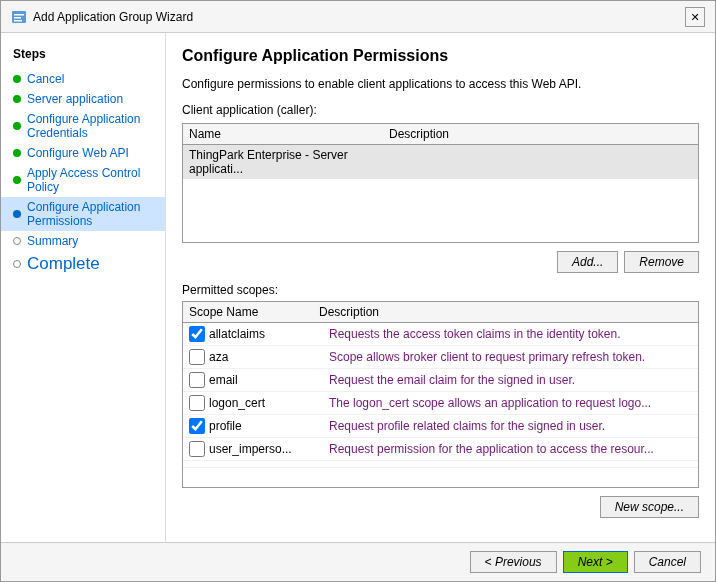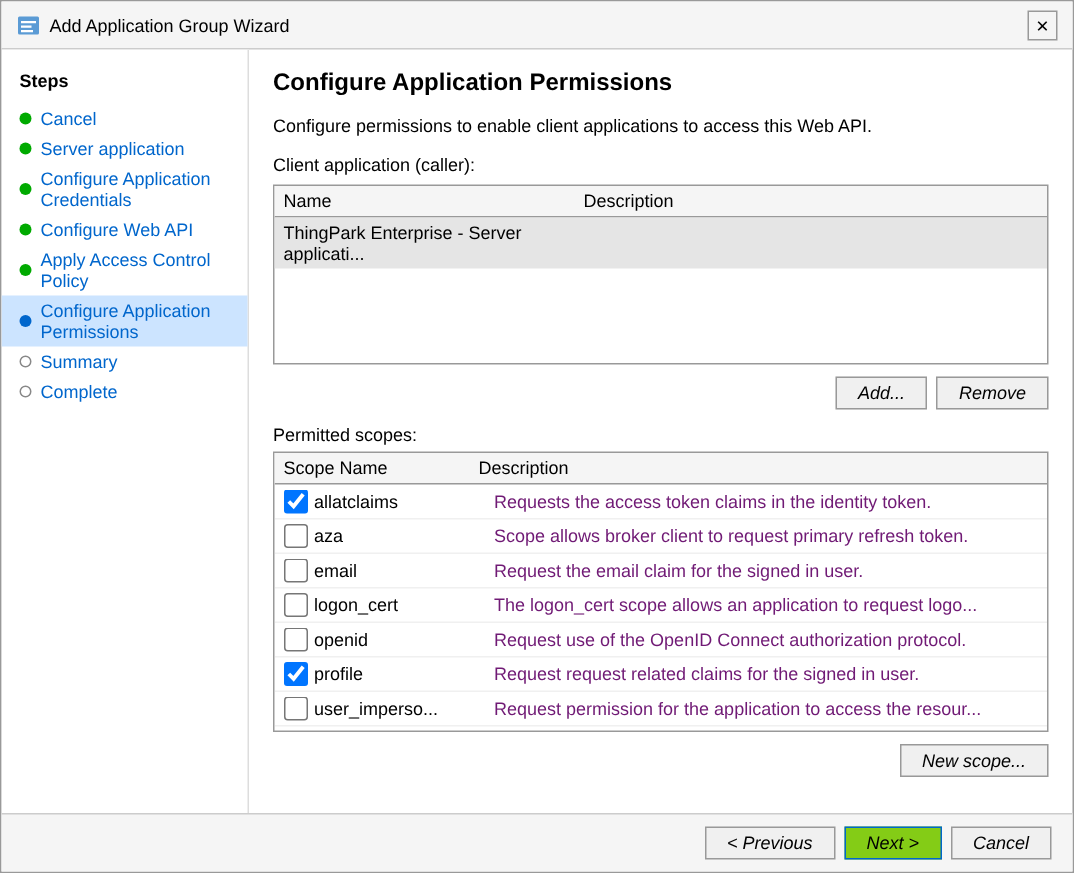--- a/index.html
+++ b/index.html
@@ -287,21 +287,21 @@
           <div class="sidebar-item active">
             <span class="dot blue"></span>
             <span style="font-size: 12px;">Configure Application Permissions</span>
           </div>
           <div class="sidebar-item">
             <span class="dot empty"></span>
             <span style="font-size: 12px;">Summary</span>
           </div>
           <div class="sidebar-item">
             <span class="dot empty"></span>
-            <span style="font-size: 12px;">Complete</span>
+            <span style="font-size: 17px;">Complete</span>
           </div>
         </div>
     </div>
 
     <div class="main">
       <div class="page-title">Configure Application Permissions</div>
       <div class="section-label">Configure permissions to enable client applications to access this Web API.</div>
       <div class="section-label" style="margin-top:6px;">Client application (caller):</div>
 
       <div class="table-container client-table-container">
@@ -341,28 +341,23 @@
               <input type="checkbox" class="scope-checkbox" style="">
               <span class="scope-name">email</span>
               <span class="scope-desc">Request the email claim for the signed in user.</span>
             </div>
             <div class="scope-row">
               <input type="checkbox" class="scope-checkbox" style="">
               <span class="scope-name">logon_cert</span>
               <span class="scope-desc">The logon_cert scope allows an application to request logo...</span>
             </div>
             <div class="scope-row">
-              <input type="checkbox" class="scope-checkbox" style="">
-              <span class="scope-name">openid</span>
-              <span class="scope-desc">Request use of the OpenID Connect authorization protocol.</span>
-            </div>
-            <div class="scope-row">
               <input type="checkbox" class="scope-checkbox" checked="" style="">
               <span class="scope-name">profile</span>
-              <span class="scope-desc">Request request related claims for the signed in user.</span>
+              <span class="scope-desc">Request profile related claims for the signed in user.</span>
             </div>
             <div class="scope-row">
               <input type="checkbox" class="scope-checkbox" style="">
               <span class="scope-name">user_imperso...</span>
               <span class="scope-desc">Request permission for the application to access the resour...</span>
             </div>
             <div class="scope-row"></div>
           </div>
       </div>
 

